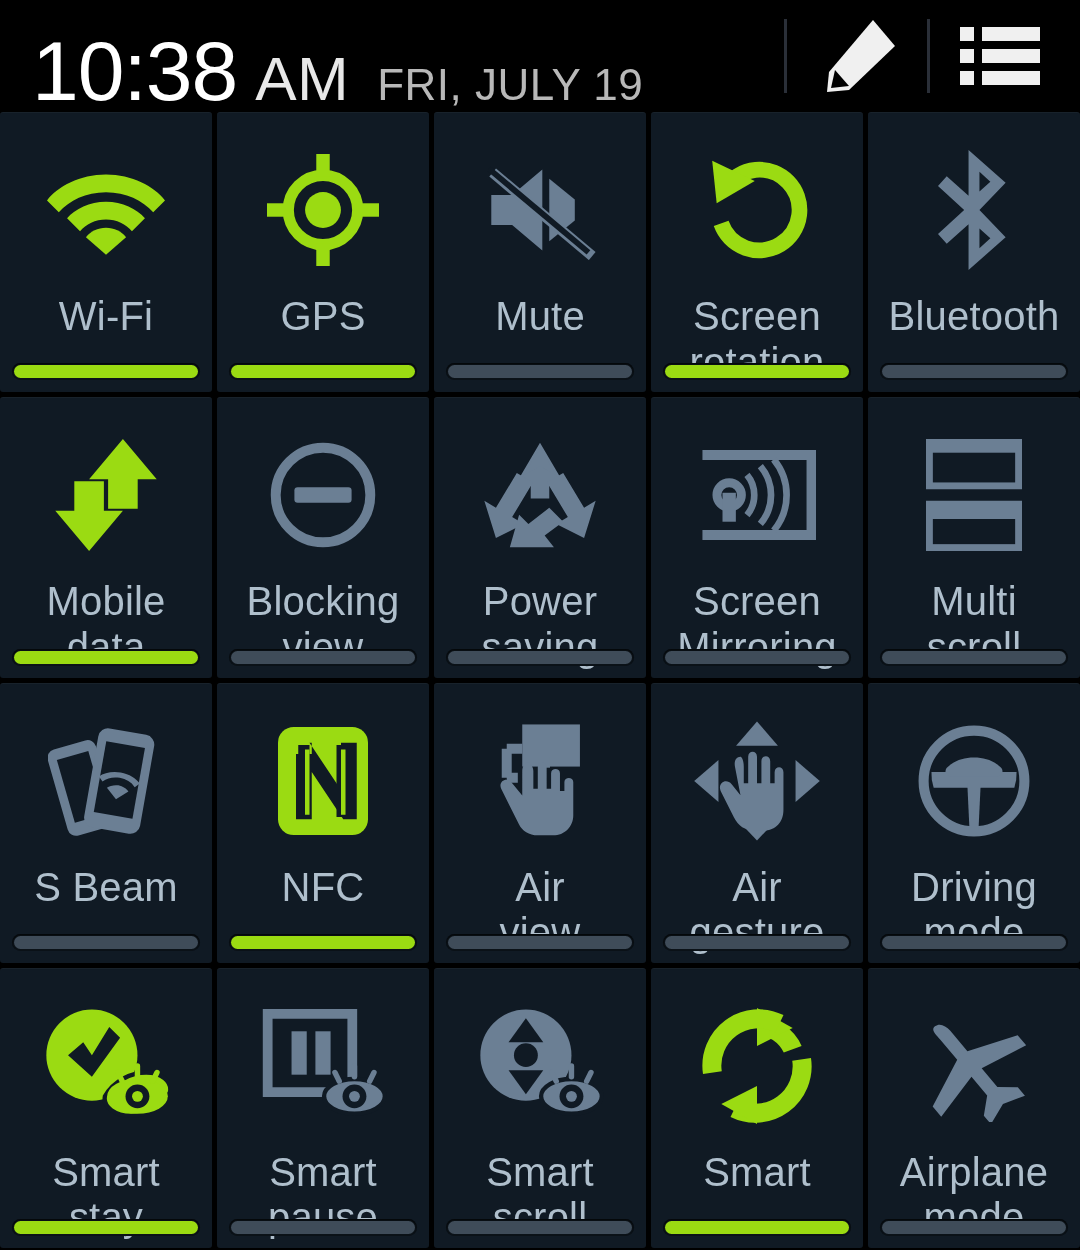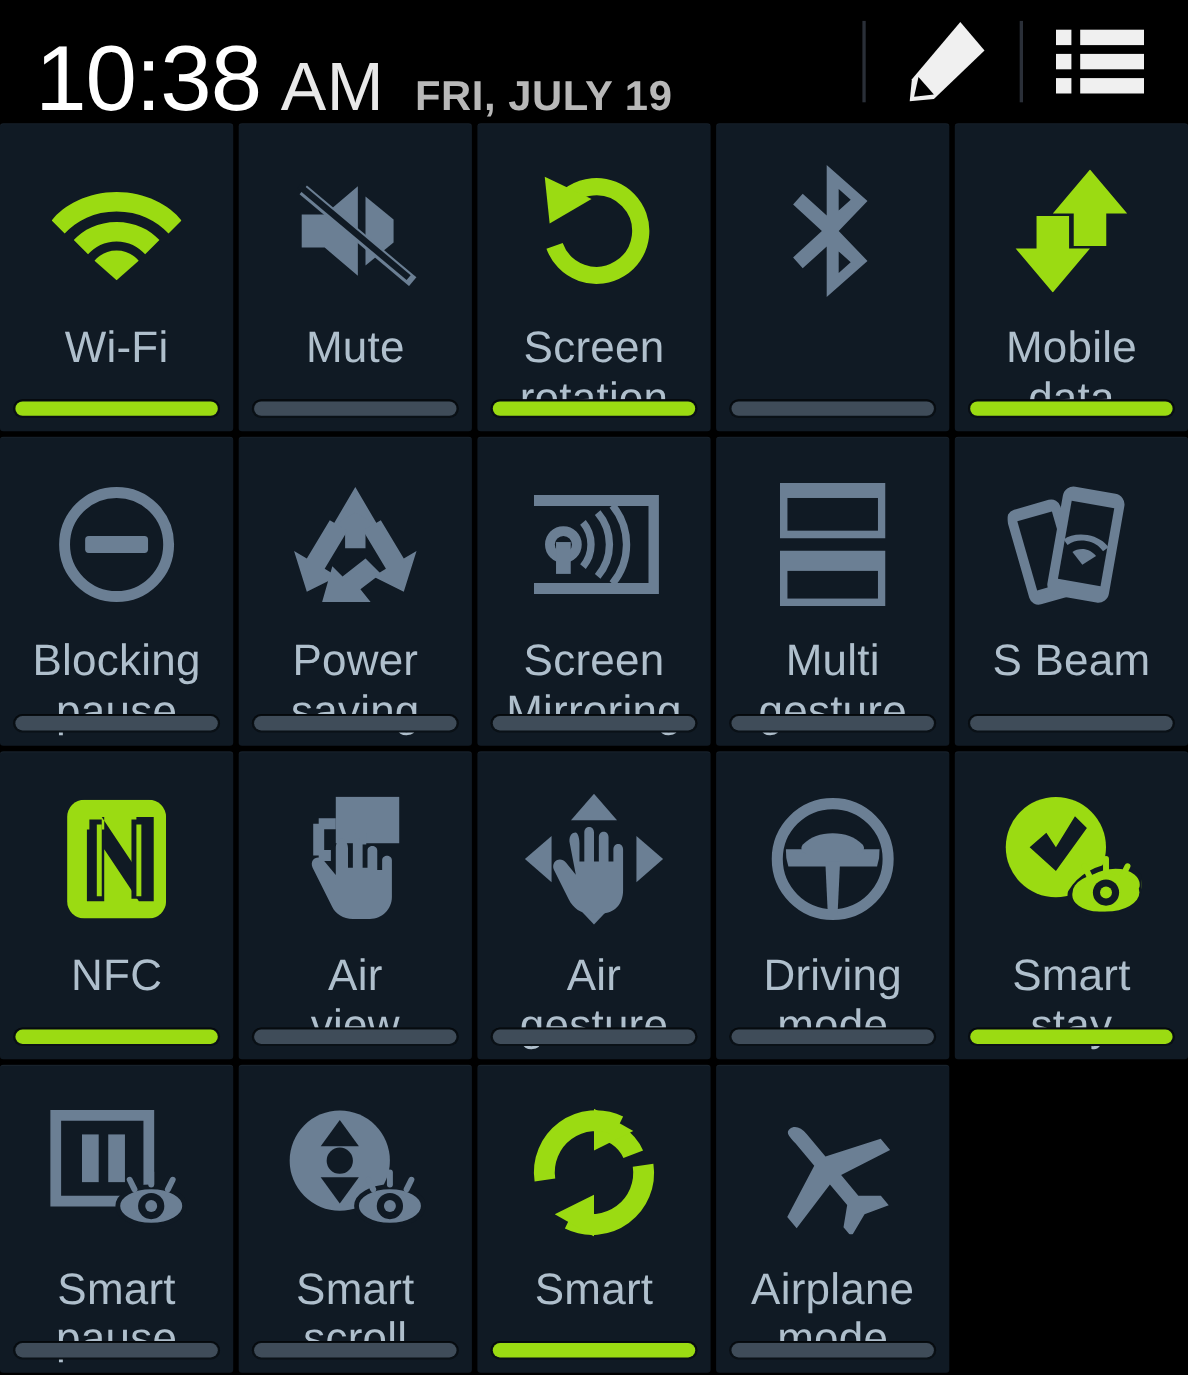--- a/index.html
+++ b/index.html
@@ -27,22 +27,22 @@
   }
   #clock-ampm {
     color: #e8e8e8;
     font-size: 62px;
     font-weight: 300;
     margin-left: 18px;
     letter-spacing: 0.5px;
   }
   #clock-date {
     color: #b8b8b8;
-    font-size: 38px;
-    font-weight: 700;
+    font-size: 44px;
+    font-weight: 400;
     margin-left: 28px;
     letter-spacing: 0.5px;
   }
   .sb-right {
     position: absolute; right: 0; top: 0; height: 112px;
     display: flex; align-items: center;
   }
   .sb-sep {
     width: 3px; height: 74px;
     background: #2a2f38;
@@ -154,20 +154,36 @@
           <path fill="#9bdb12" d="M50 8C28 8 9 18 0 30l10 10C19 30 33 23 50 23s31 7 40 17l10-10C91 18 72 8 50 8z"></path>
           <path fill="#9bdb12" d="M50 31c-14 0-26 6-33 14l11 11c5-6 13-10 22-10s17 4 22 10l11-11c-7-8-19-14-33-14z"></path>
           <path fill="#9bdb12" d="M50 53c-7 0-13 3-17 8l17 15 17-15c-4-5-10-8-17-8z"></path>
         </svg>
       </div>
       <div class="tile-label">Wi-Fi</div>
       <div class="tile-bar-track">
         <div class="tile-bar"></div>
       </div>
     </div>
+    <div class="tile on">
+      <div class="tile-icon">
+        <svg viewBox="0 0 100 100" width="112" height="112">
+          <circle cx="50" cy="50" r="31" fill="none" stroke="#9bdb12" stroke-width="10"></circle>
+          <circle cx="50" cy="50" r="16" fill="#9bdb12"></circle>
+          <rect x="44" y="0" width="12" height="20" fill="#9bdb12"></rect>
+          <rect x="44" y="80" width="12" height="20" fill="#9bdb12"></rect>
+          <rect x="0" y="44" width="20" height="12" fill="#9bdb12"></rect>
+          <rect x="80" y="44" width="20" height="12" fill="#9bdb12"></rect>
+        </svg>
+      </div>
+      <div class="tile-label">GPS</div>
+      <div class="tile-bar-track">
+        <div class="tile-bar"></div>
+      </div>
+    </div>
     <div class="tile off">
       <div class="tile-icon">
         <svg viewBox="0 0 100 86" width="116" height="100">
           <path fill="#6b7f94" d="M8 30h18L52 8v70L26 56H8z"></path>
           <path fill="#6b7f94" d="M58 16l22 18v18L58 70z"></path>
           <rect x="-2" y="40" width="112" height="9" fill="#6b7f94" transform="rotate(40 50 43)"></rect>
           <rect x="-2" y="40" width="112" height="5" fill="#101a24" transform="rotate(40 50 36)"></rect>
         </svg>
       </div>
       <div class="tile-label">Mute</div>
@@ -187,20 +203,21 @@
       <div class="tile-bar-track">
         <div class="tile-bar"></div>
       </div>
     </div>
     <div class="tile off">
       <div class="tile-icon">
         <svg viewBox="0 0 70 110" width="78" height="120">
           <path fill="#6b7f94" d="M30 0 L64 30 L40 55 L64 80 L30 110 L30 68 L10 86 L2 77 L26 55 L2 33 L10 24 L30 42 Z M40 20 L40 38 L50 29 Z M40 72 L40 90 L50 81 Z"></path>
         </svg>
       </div>
+      <div class="tile-label">Bluetooth</div>
       <div class="tile-bar-track">
         <div class="tile-bar"></div>
       </div>
     </div>
     <div class="tile on">
       <div class="tile-icon">
         <svg viewBox="0 0 100 106" width="108" height="112">
           <path fill="#9bdb12" d="M66 0 L98 38 L80 38 L80 66 L52 66 L52 38 L34 38 Z"></path>
           <path fill="#9bdb12" d="M34 106 L2 68 L20 68 L20 40 L48 40 L48 68 L66 68 Z"></path>
         </svg>
@@ -212,21 +229,21 @@
       </div>
     </div>
     <div class="tile off">
       <div class="tile-icon">
         <svg viewBox="0 0 100 100" width="110" height="110">
           <circle cx="50" cy="50" r="43" fill="none" stroke="#6b7f94" stroke-width="9"></circle>
           <rect x="24" y="43" width="52" height="14" rx="3" fill="#6b7f94"></rect>
         </svg>
       </div>
       <div class="tile-label">Blocking
-pause</div>
+view</div>
       <div class="tile-bar-track">
         <div class="tile-bar"></div>
       </div>
     </div>
     <div class="tile off">
       <div class="tile-icon">
         <svg viewBox="0 0 100 94" width="116" height="110">
           <g fill="#6b7f94">
             <path d="M50 2 L70 36 L58 36 L58 50 L42 50 L42 36 L30 36 Z"></path>
             <path d="M50 6 L64 30 L50 22 L36 30 Z"></path>
@@ -262,21 +279,21 @@
     <div class="tile off">
       <div class="tile-icon">
         <svg viewBox="0 0 84 98" width="96" height="112">
           <path fill="#6b7f94" d="M0 0 h84 v44 h-84z"></path>
           <rect x="6" y="12" width="72" height="26" fill="#101a24"></rect>
           <path fill="#6b7f94" d="M0 54 h84 v44 h-84z"></path>
           <rect x="6" y="70" width="72" height="22" fill="#101a24"></rect>
         </svg>
       </div>
       <div class="tile-label">Multi
-gesture</div>
+scroll</div>
       <div class="tile-bar-track">
         <div class="tile-bar"></div>
       </div>
     </div>
     <div class="tile off">
       <div class="tile-icon">
         <svg viewBox="0 0 104 110" width="116" height="120">
           <g transform="rotate(-16 52 55)">
             <rect x="6" y="14" width="46" height="82" rx="8" fill="#6b7f94"></rect>
             <rect x="14" y="24" width="30" height="60" fill="#101a24"></rect>

